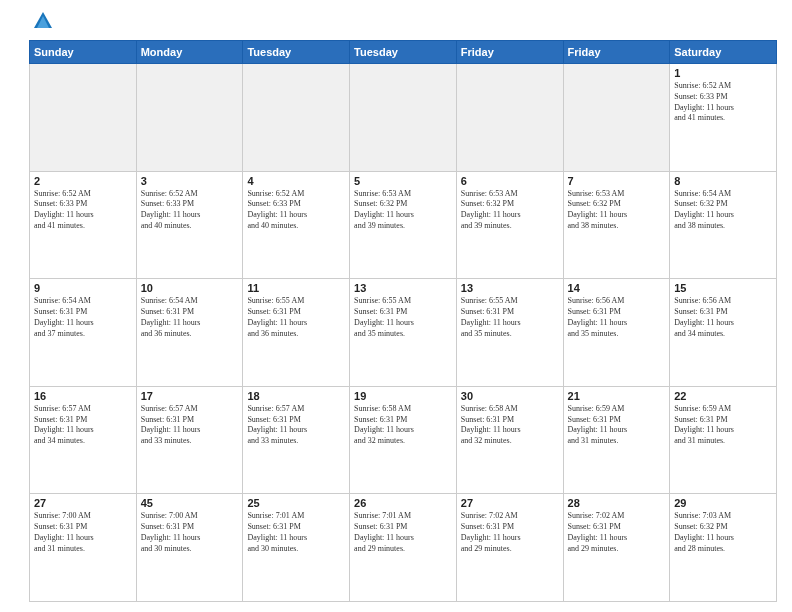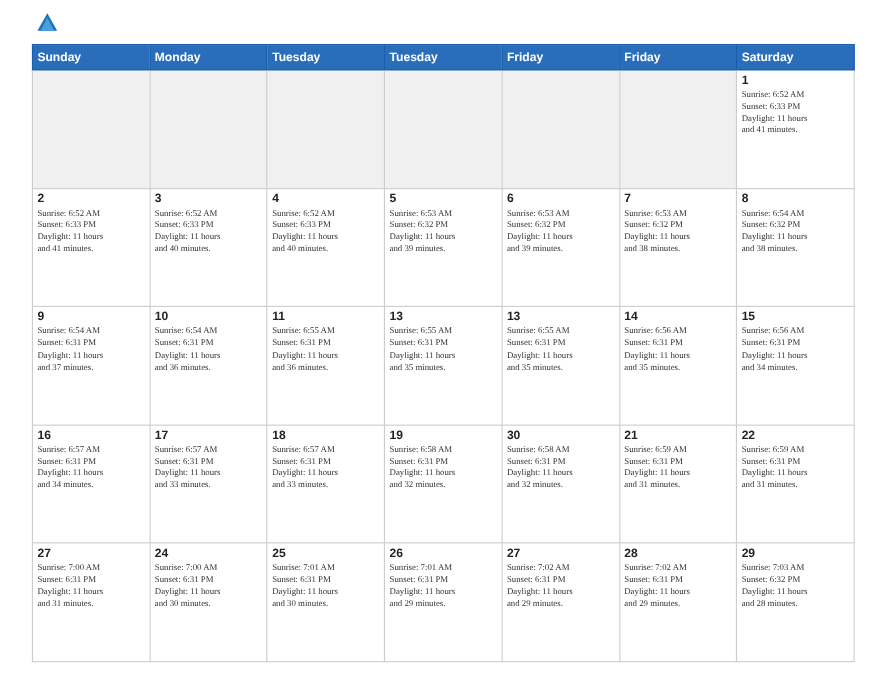--- a/index.html
+++ b/index.html
@@ -309,21 +309,21 @@
         </tr>
         <tr>
           <td>
             <span class="day-number">27</span>
             <div class="day-info" style="white-space: pre-line;">Sunrise: 7:00 AM
 Sunset: 6:31 PM
 Daylight: 11 hours
 and 31 minutes.</div>
           </td>
           <td>
-            <span class="day-number">24</span>
+            <span class="day-number">45</span>
             <div class="day-info" style="white-space: pre-line;">Sunrise: 7:00 AM
 Sunset: 6:31 PM
 Daylight: 11 hours
 and 30 minutes.</div>
           </td>
           <td>
             <span class="day-number">25</span>
             <div class="day-info" style="white-space: pre-line;">Sunrise: 7:01 AM
 Sunset: 6:31 PM
 Daylight: 11 hours

